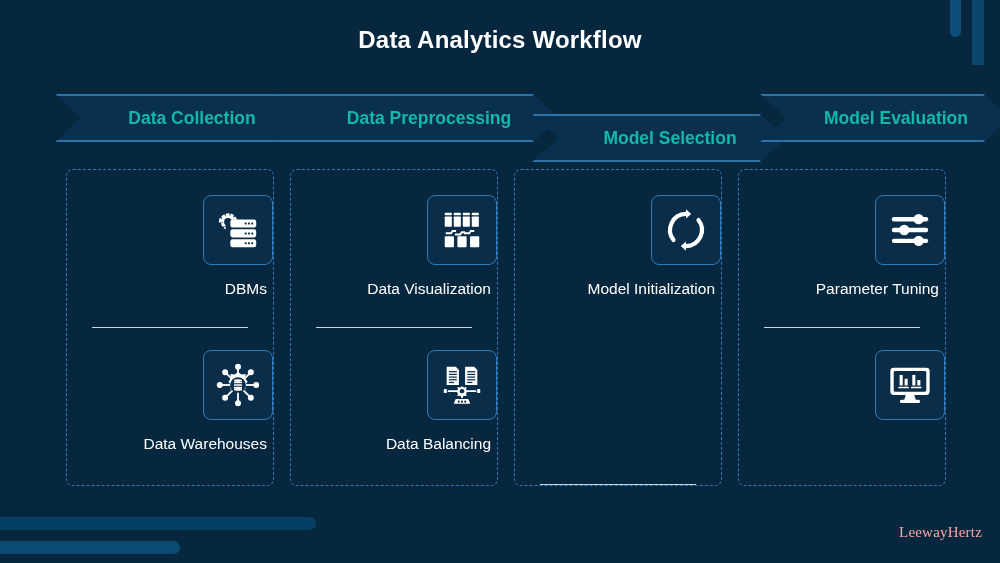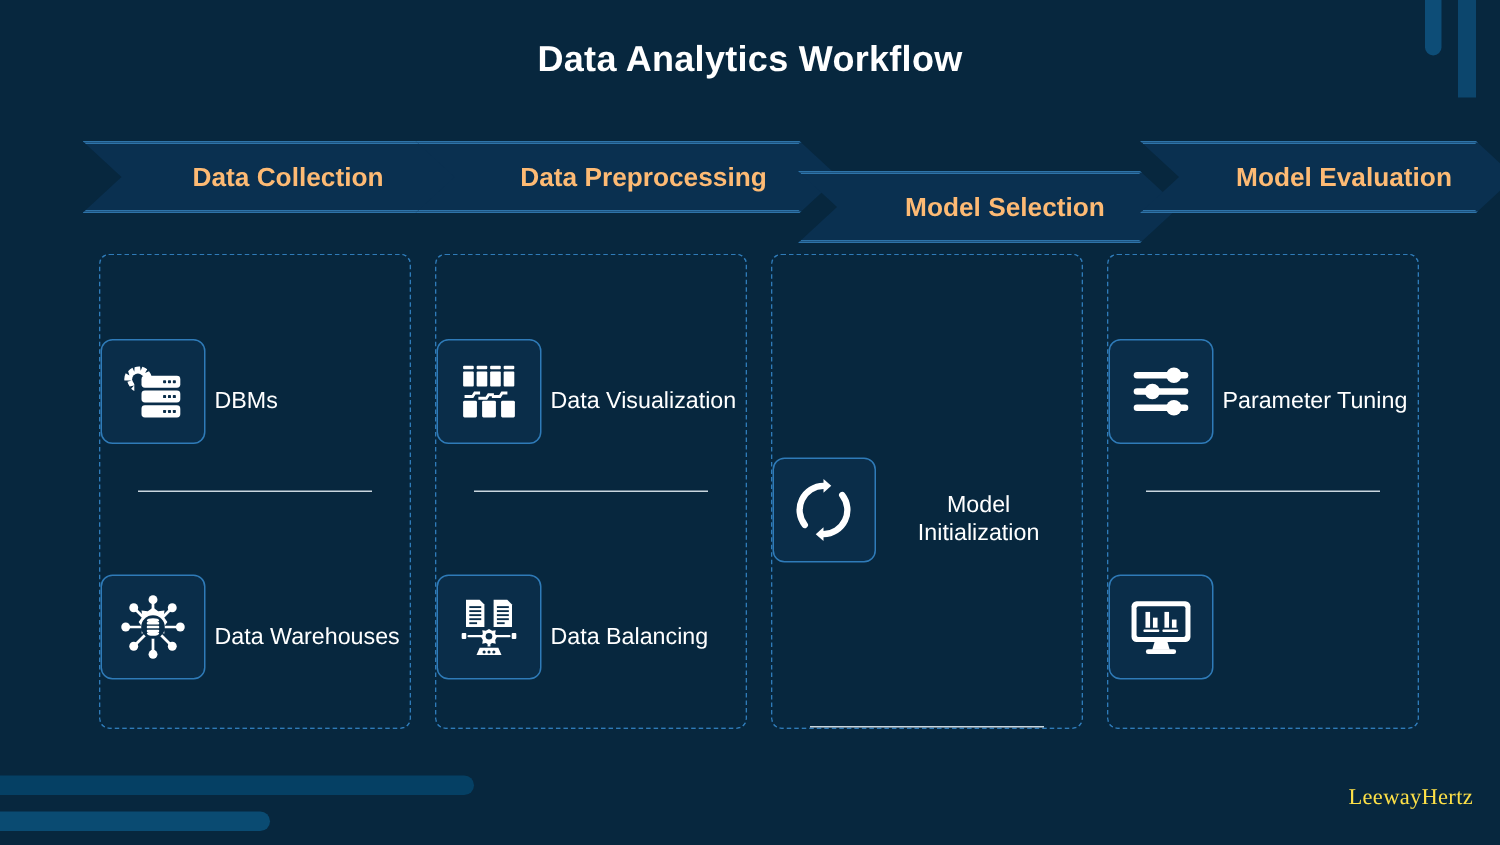--- a/index.html
+++ b/index.html
@@ -81,21 +81,21 @@
     width: 900px;
     height: 48px;
   }
   .chev {
     position: absolute;
     top: 0;
     height: 48px;
     box-sizing: border-box;
     background: #0a3050;
     border: 1px solid #2e73a8;
-    color: #fdba74;
+    color: #14b8a6;
     font-size: 17.5px;
     font-weight: bold;
     display: flex;
     align-items: center;
     justify-content: center;
     padding-left: 22px;
     -webkit-clip-path: polygon(0 0, calc(100% - 26px) 0, 100% 50%, calc(100% - 26px) 100%, 0 100%, 26px 50%);
     clip-path: polygon(0 0, calc(100% - 26px) 0, 100% 50%, calc(100% - 26px) 100%, 0 100%, 26px 50%);
   }
   .chev::before {
@@ -129,22 +129,22 @@
     border: 1.6px dashed #2f7bb8;
     border-radius: 7px;
     display: flex;
     flex-direction: column;
     align-items: center;
     position: relative;
   }
   .cell {
     flex: 1 1 50%;
     display: flex;
-    flex-direction: row;
-    align-items: center;
+    flex-direction: column;
+    align-items: flex-end;
     justify-content: center;
     width: 100%;
     box-sizing: border-box;
   }
   .cell.top { justify-content: flex-start; padding-top: 25px; }
   .cell.bot { justify-content: flex-start; padding-top: 22px; }
   .divider {
     width: 76%;
     height: 1px;
     background: #c9d6de;
@@ -170,21 +170,21 @@
     text-align: center;
     line-height: 1.2;
     padding: 0 6px;
   }
 
   
   .watermark {
     position: absolute;
     right: 18px;
     bottom: 22px;
-    color: #fde047;
+    color: #fca5a5;
     font-family: "Liberation Serif", serif;
     font-size: 15px;
     letter-spacing: 0.2px;
   }
 </style>
 </head>
 <body>
 
 <div class="slide">
 

